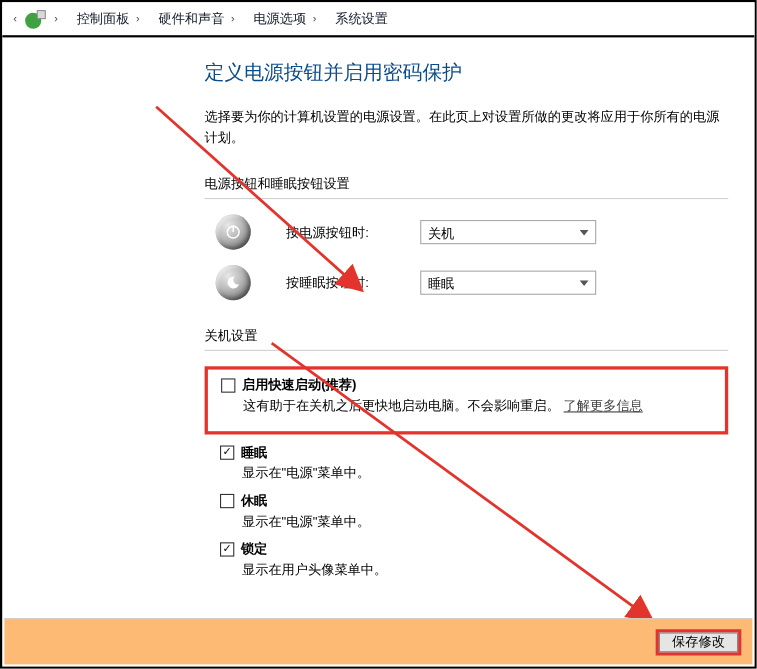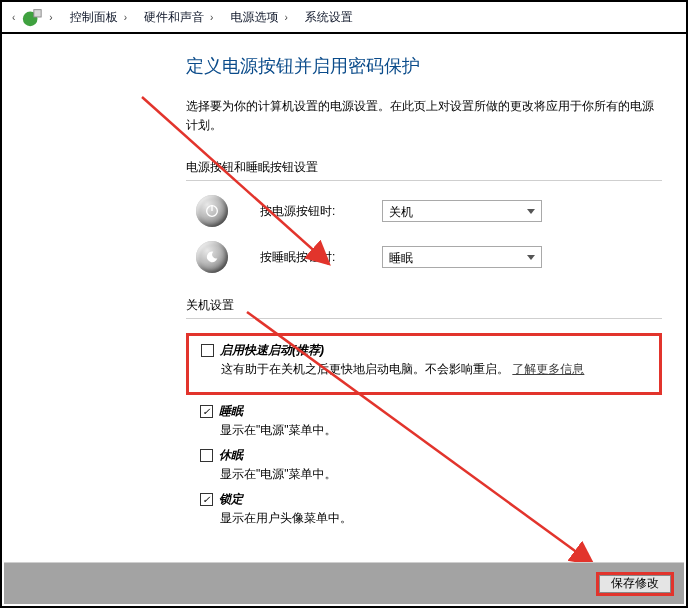--- a/index.html
+++ b/index.html
@@ -117,21 +117,20 @@
     padding: 4px 8px 6px 8px;
     margin: 4px 0 8px 0;
   }
   .cb-row {
     display: flex;
     align-items: flex-start;
     gap: 6px;
     margin-left: 14px;
     margin-top: 2px;
     margin-bottom: 2px;
-    font-style: italic;
   }
   .cb-row.in-box { margin-left: 4px; }
   .cb {
     width: 13px;
     height: 13px;
     border: 1px solid #333;
     margin-top: 2px;
     display: inline-flex;
     align-items: center;
     justify-content: center;
@@ -161,21 +160,21 @@
     position: absolute;
     left: 2px;
     right: 2px;
     bottom: 2px;
     height: 42px;
     border-top: 1px solid #cfcfcf;
     display: flex;
     justify-content: flex-end;
     align-items: center;
     padding-right: 10px;
-    background: #a3a3a3;
+    background: #fdba74;
     text-align: center;
   }
   .save-btn {
     height: 24px;
     min-width: 76px;
     padding: 0 12px;
     border: 3px solid #e2342c;
     outline: 1px solid #888;
     outline-offset: -4px;
     background: #e5e5e5;

